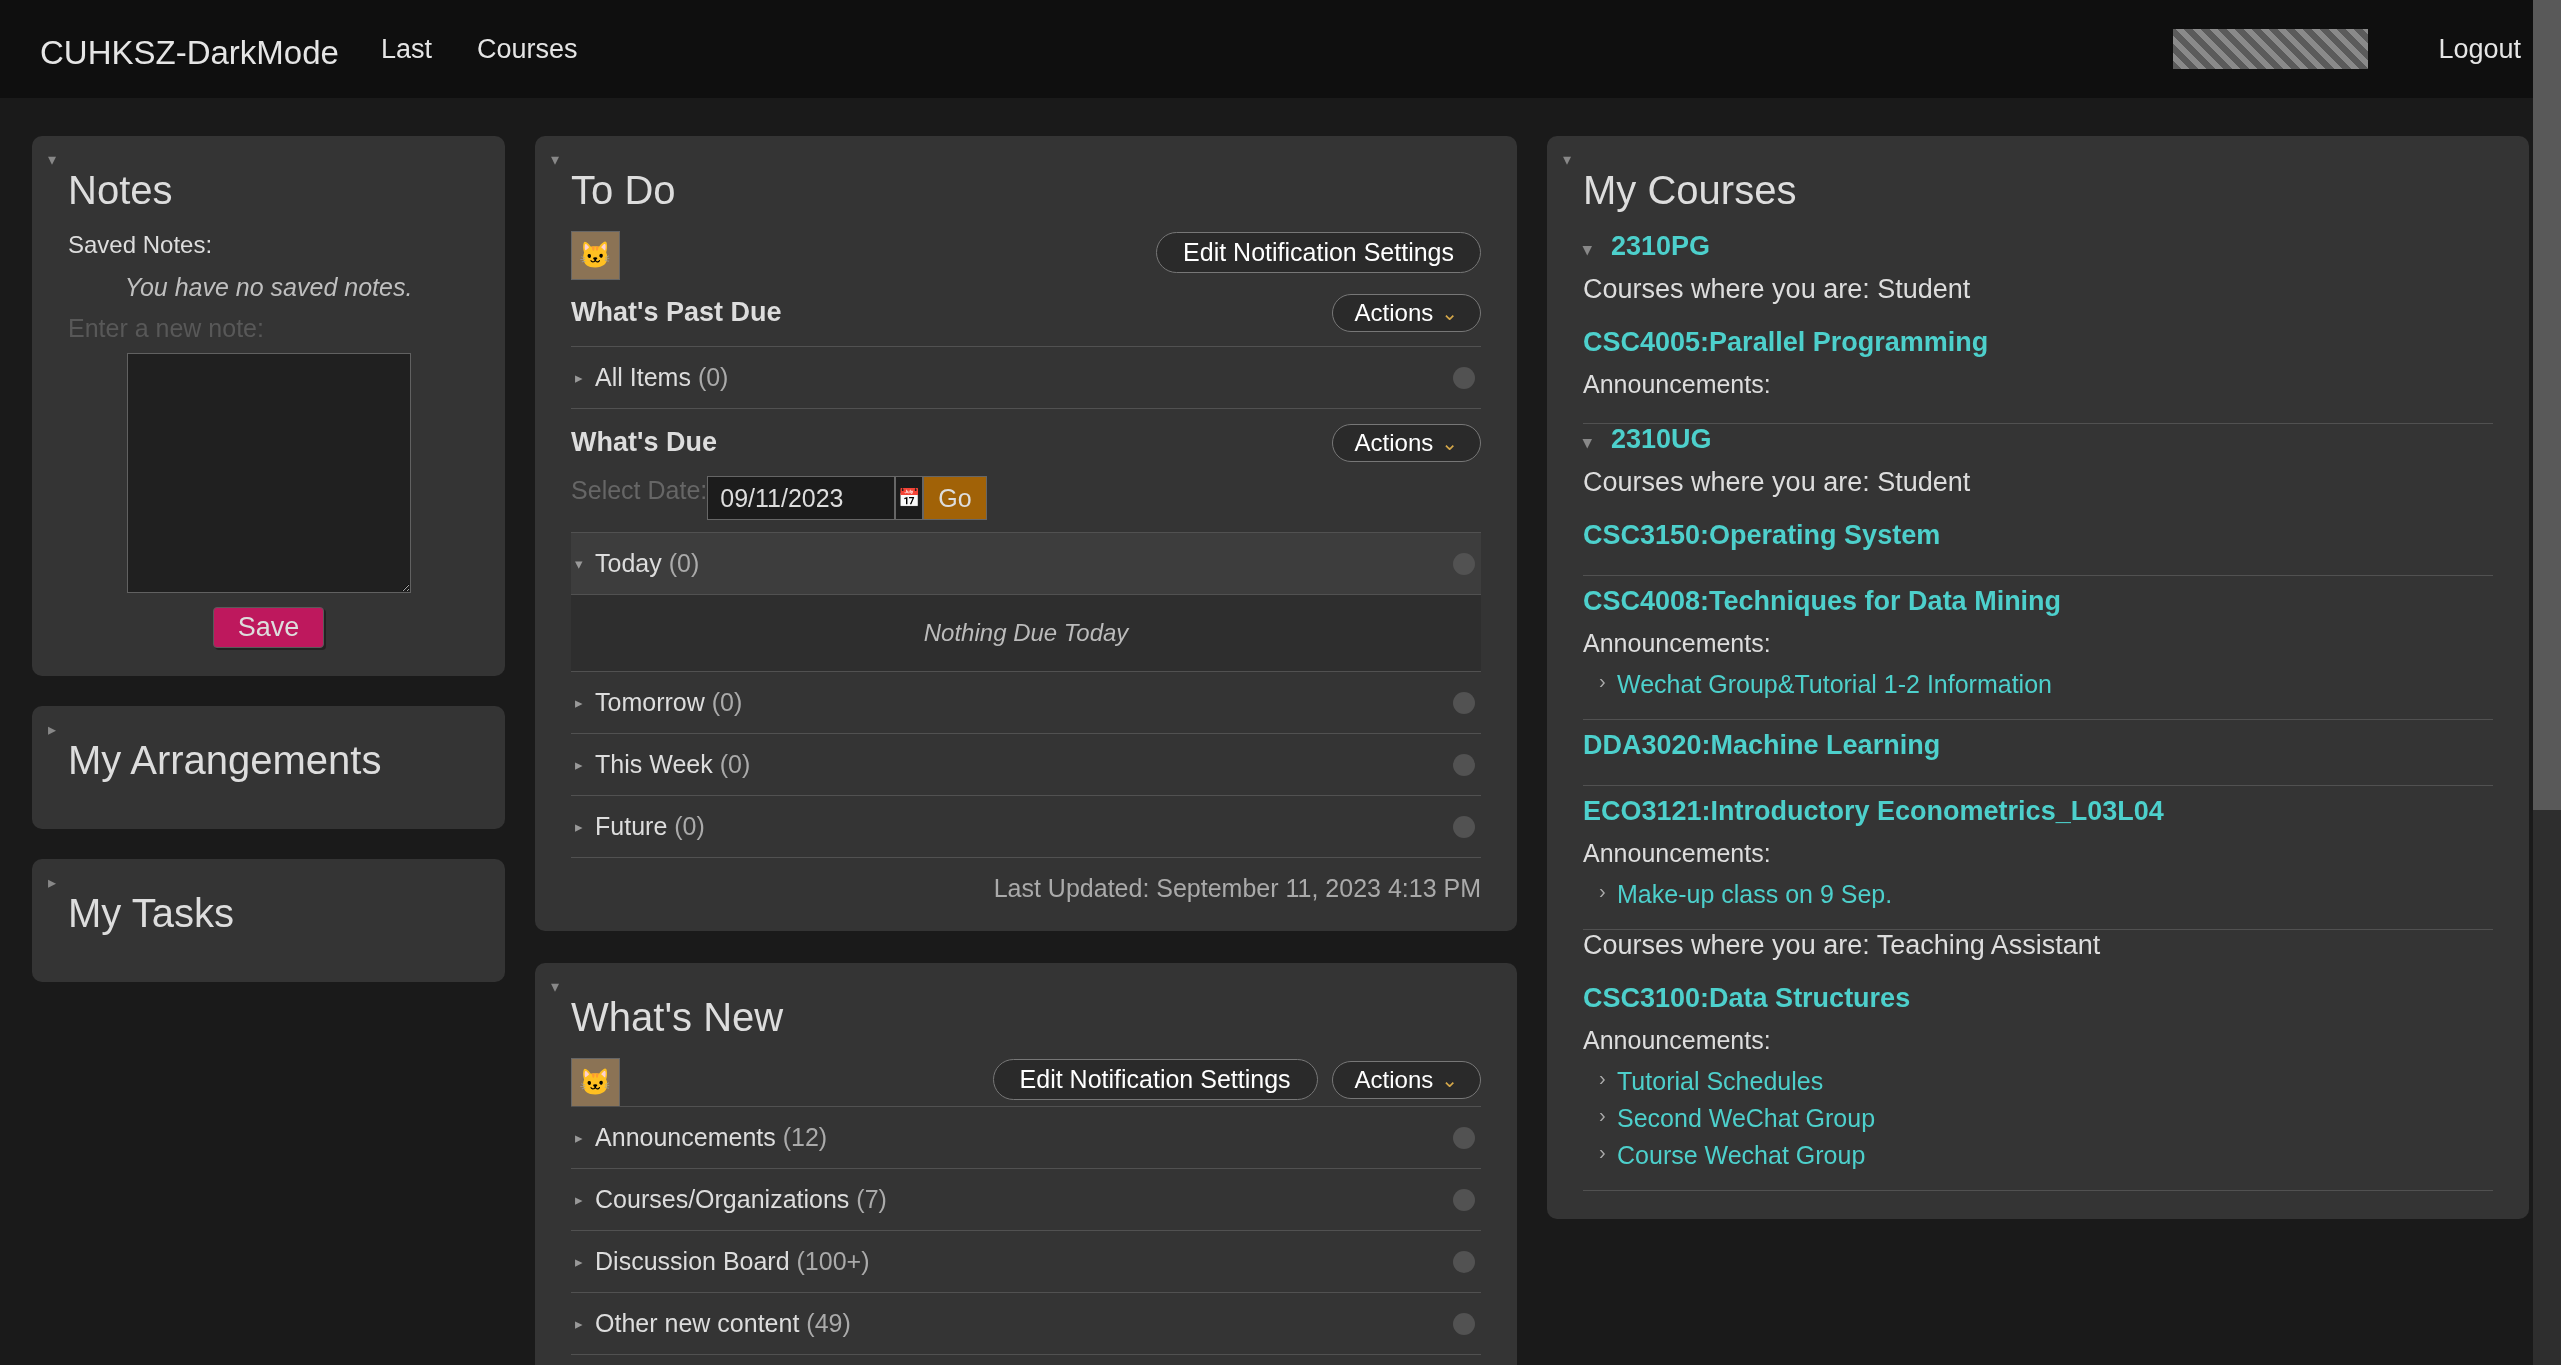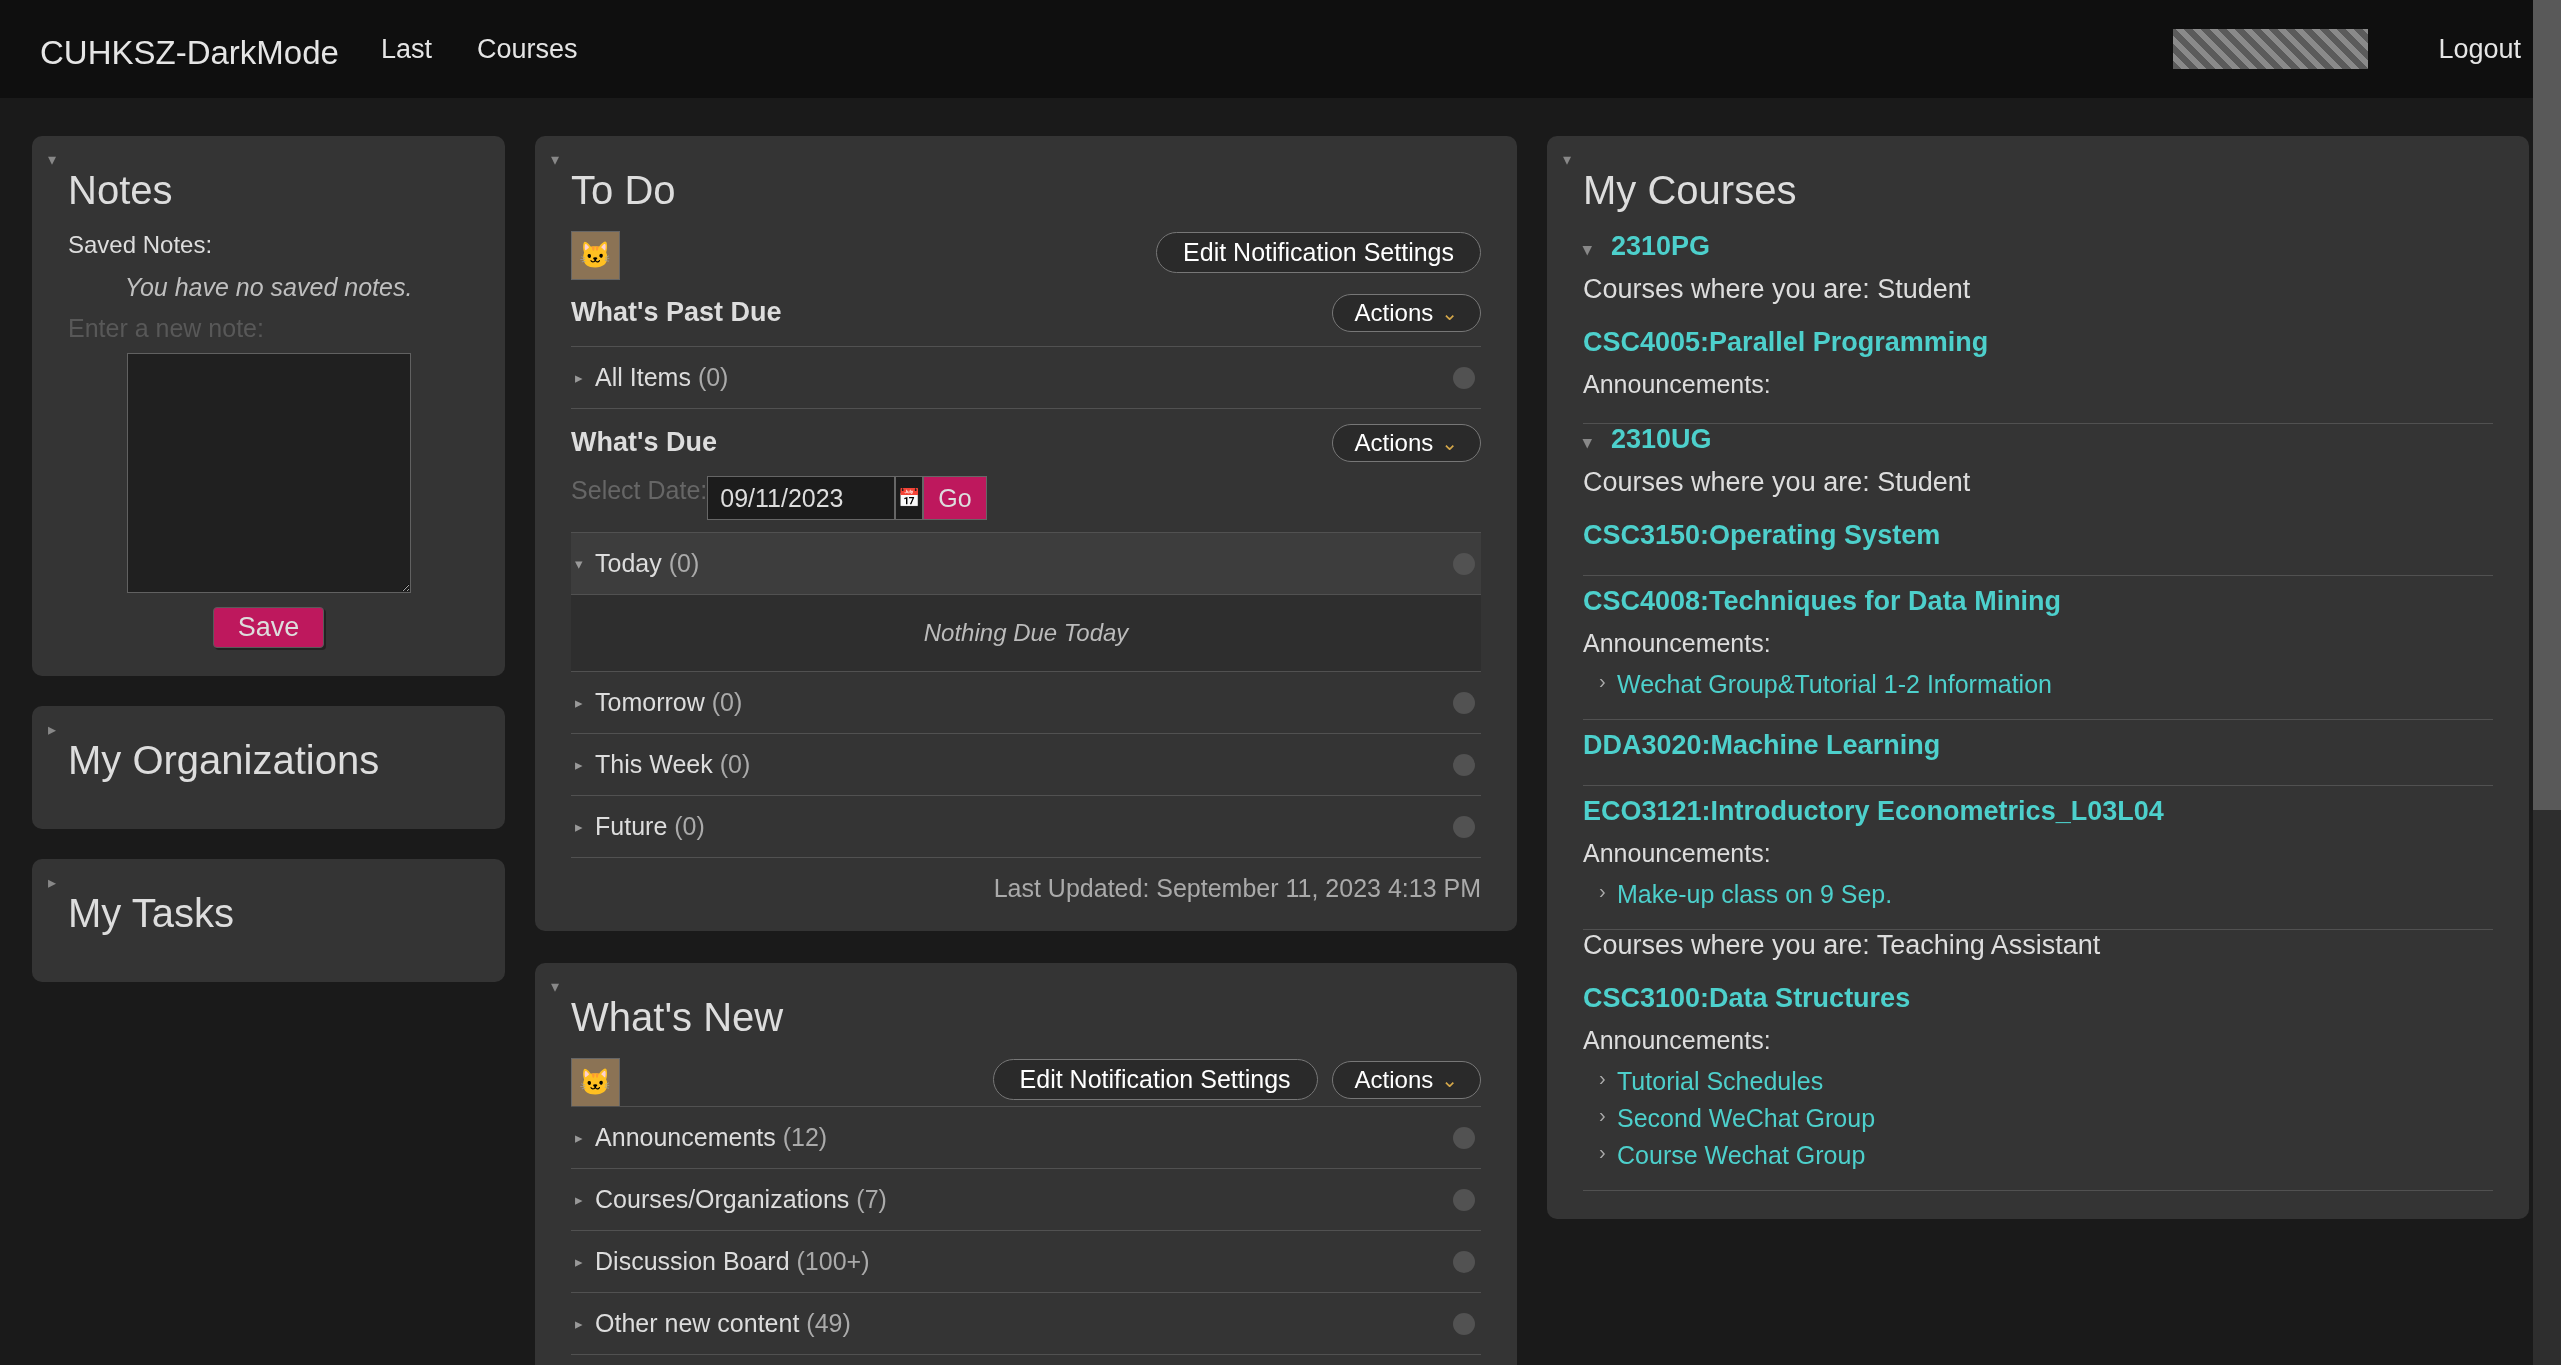--- a/index.html
+++ b/index.html
@@ -39,21 +39,21 @@
 .avatar { width: 49px; height: 49px; margin-bottom: 8px; display: flex; align-items: center; justify-content: center; border: 1px solid #666; background: #8b7355; font-size: 26px; }
 .header-row { display: flex; align-items: center; justify-content: flex-end; gap: 14px; margin-top: -56px; margin-bottom: 6px; flex-wrap: wrap; }
 .pill-btn { background: #2a2a2a; border: 1px solid #777; color: #fff; font-size: 25px; padding: 5px 26px; border-radius: 24px; cursor: pointer; display: inline-flex; align-items: center; gap: 8px; }
 .pill-btn.small { font-size: 24px; padding: 4px 22px; }
 .chev { font-size: 20px; color: #d6a84a; }
 
 .date-row { display: flex; align-items: flex-start; gap: 0; margin-bottom: 12px; }
 .date-label { color: #666; font-size: 25px; }
 .date-input { width: 188px; height: 44px; background: #1c1c1c; border: 1px solid #666; color: #ddd; font-size: 25px; padding: 0 12px; }
 .cal-icon { width: 28px; height: 44px; border: 1px solid #666; display: inline-flex; align-items: center; justify-content: center; font-size: 18px; background: #1c1c1c; color: #d6a84a; cursor: pointer; }
-.go-btn { height: 44px; background: #be185d; border: 1px solid #666; color: #ddd; font-size: 25px; padding: 0 14px; cursor: pointer; }
+.go-btn { height: 44px; background: #a16207; border: 1px solid #666; color: #ddd; font-size: 25px; padding: 0 14px; cursor: pointer; }
 
 .acc-list { list-style: none; border-top: 1px solid #515151; }
 .acc-item { border-bottom: 1px solid #515151; padding: 16px 6px 16px 24px; position: relative; display: flex; align-items: center; }
 .acc-item .tri { position: absolute; left: 4px; top: 50%; transform: translateY(-50%); font-size: 15px; color: #999; }
 .acc-label { font-size: 25px; color: #ddd; }
 .acc-count { color: #aaa; }
 .acc-dot { margin-left: auto; width: 22px; height: 22px; border-radius: 50%; background: #525252; }
 .nothing { text-align: center; font-style: italic; color: #bbb; font-size: 24px; padding: 24px 0; border-bottom: 1px solid #515151; background: #2e2e2e;}
 .open-section { background: #3d3d3d; border-radius: 0; margin: 0 -0px; }
 .lastupd { text-align: right; font-size: 25px; color: #aaa; margin-top: 16px; }
@@ -92,21 +92,21 @@
     <div class="module">
       <h2 class="mod-title">Notes</h2>
       <div class="saved-notes">Saved Notes:</div>
       <div class="nonotes">You have no saved notes.</div>
       <div class="note-prompt">Enter a new note:</div>
       <textarea class="note-area" style=""></textarea>
       <div class="save-wrap"><button class="save-btn">Save</button></div>
     </div>
 
     <div class="module collapsed-tri">
-      <h2 class="mod-title">My Organizations</h2>
+      <h2 class="mod-title">My Arrangements</h2>
     </div>
 
     <div class="module collapsed-tri">
       <h2 class="mod-title">My Tasks</h2>
     </div>
   </div>
 
   <div class="col-mid">
     <div class="module">
       <h2 class="mod-title">To Do</h2>

